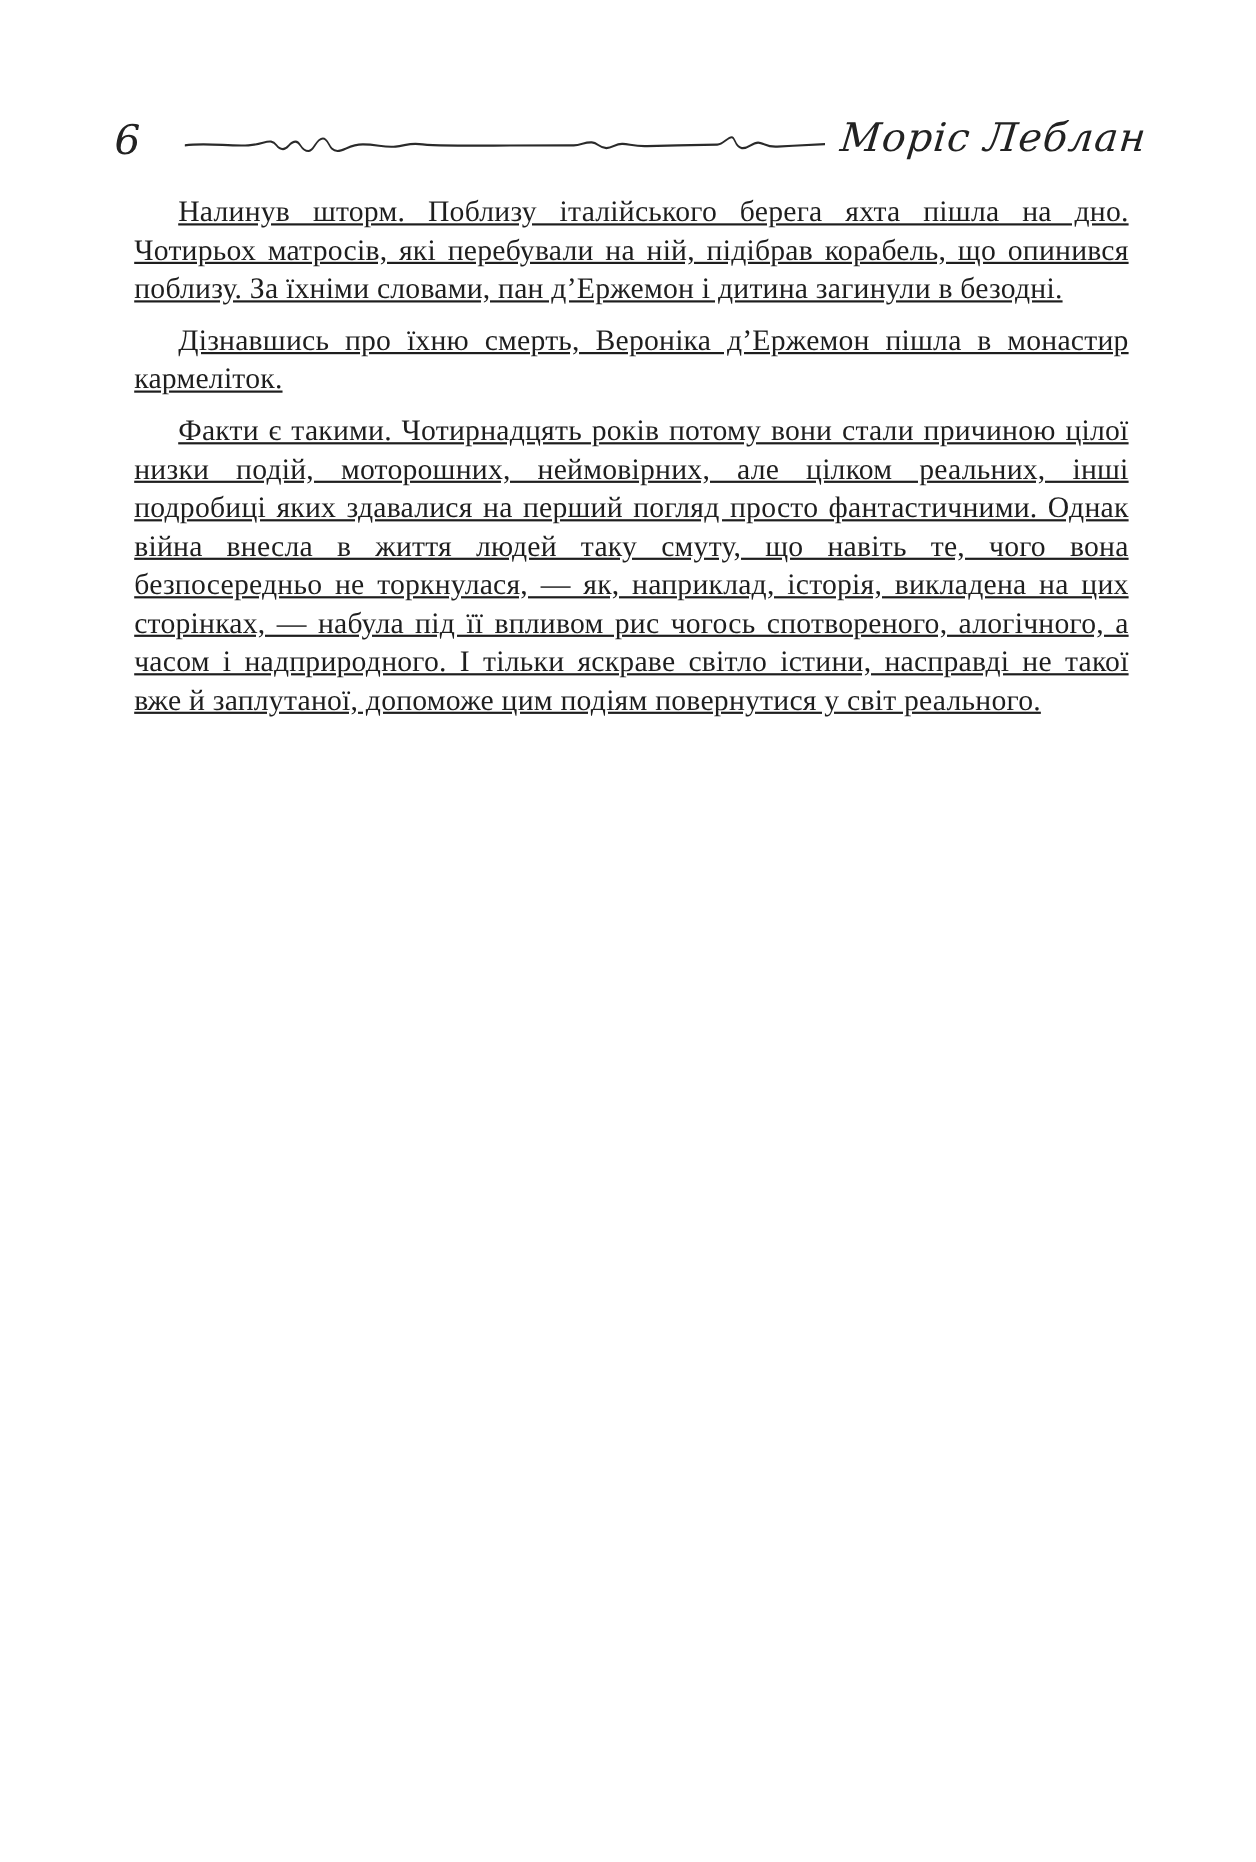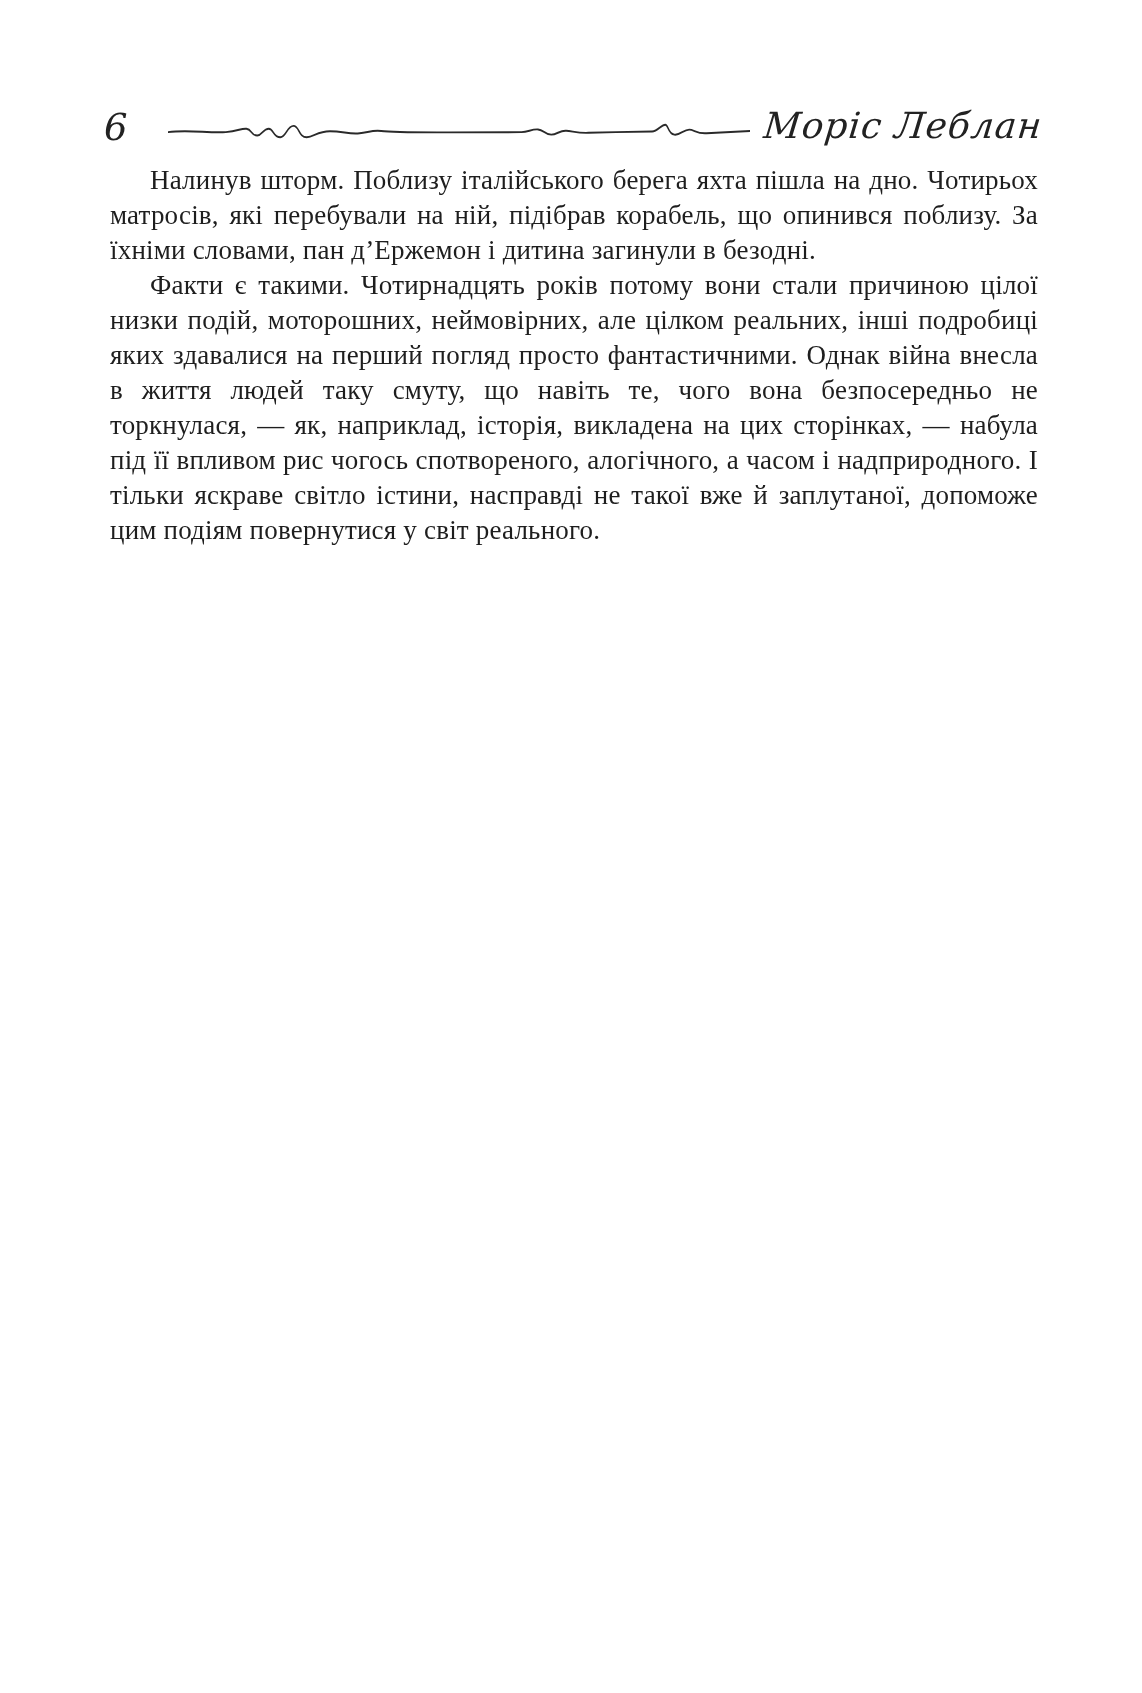--- a/index.html
+++ b/index.html
@@ -54,26 +54,27 @@
     letter-spacing: 1px;
     padding-bottom: 2px;
   }
   .page-body {
     position: absolute;
     top: 163px;
     left: 110px;
     width: 928px;
   }
   .page-body p {
-    margin: 0;
+    margin: 12px;
     font-size: 27px;
     line-height: 35px;
     text-align: justify;
     text-indent: 40px;
     letter-spacing: 0.2px;
+    text-decoration: underline;
   }
 </style>
 </head>
 <body>
 
 <div class="page">
 
   <div class="page-header">
     <span class="page-number">6</span>
 
@@ -101,16 +102,17 @@
                C620,19 624,13.8 631,13.8
                C637,13.8 640,17.6 652,17
                C670,16.2 692,15.4 705,15" fill="none" stroke="#2a2a2a" stroke-width="1.7" stroke-linecap="round"></path>
     </svg>
 
     <span class="running-head">Моріс Леблан</span>
   </div>
 
   <div class="page-body">
     <p>Налинув шторм. Поблизу італійського берега яхта пішла на дно. Чотирьох матросів, які перебували на ній, підібрав корабель, що опинився поблизу. За їхніми словами, пан д’Ержемон і дитина загинули в безодні.</p>
+    <p>Дізнавшись про їхню смерть, Вероніка д’Ержемон пішла в монастир кармеліток.</p>
     <p>Факти є такими. Чотирнадцять років потому вони стали причиною цілої низки подій, моторошних, неймовірних, але цілком реальних, інші подробиці яких здавалися на перший погляд просто фантастичними. Однак війна внесла в життя людей таку смуту, що навіть те, чого вона безпосередньо не торкнулася, — як, наприклад, історія, викладена на цих сторінках, — набула під її впливом рис чогось спотвореного, алогічного, а часом і надприродного. І тільки яскраве світло істини, насправді не такої вже й заплутаної, допоможе цим подіям повернутися у світ реального.</p>
   </div>
 
 </div>
 
 </body></html>

